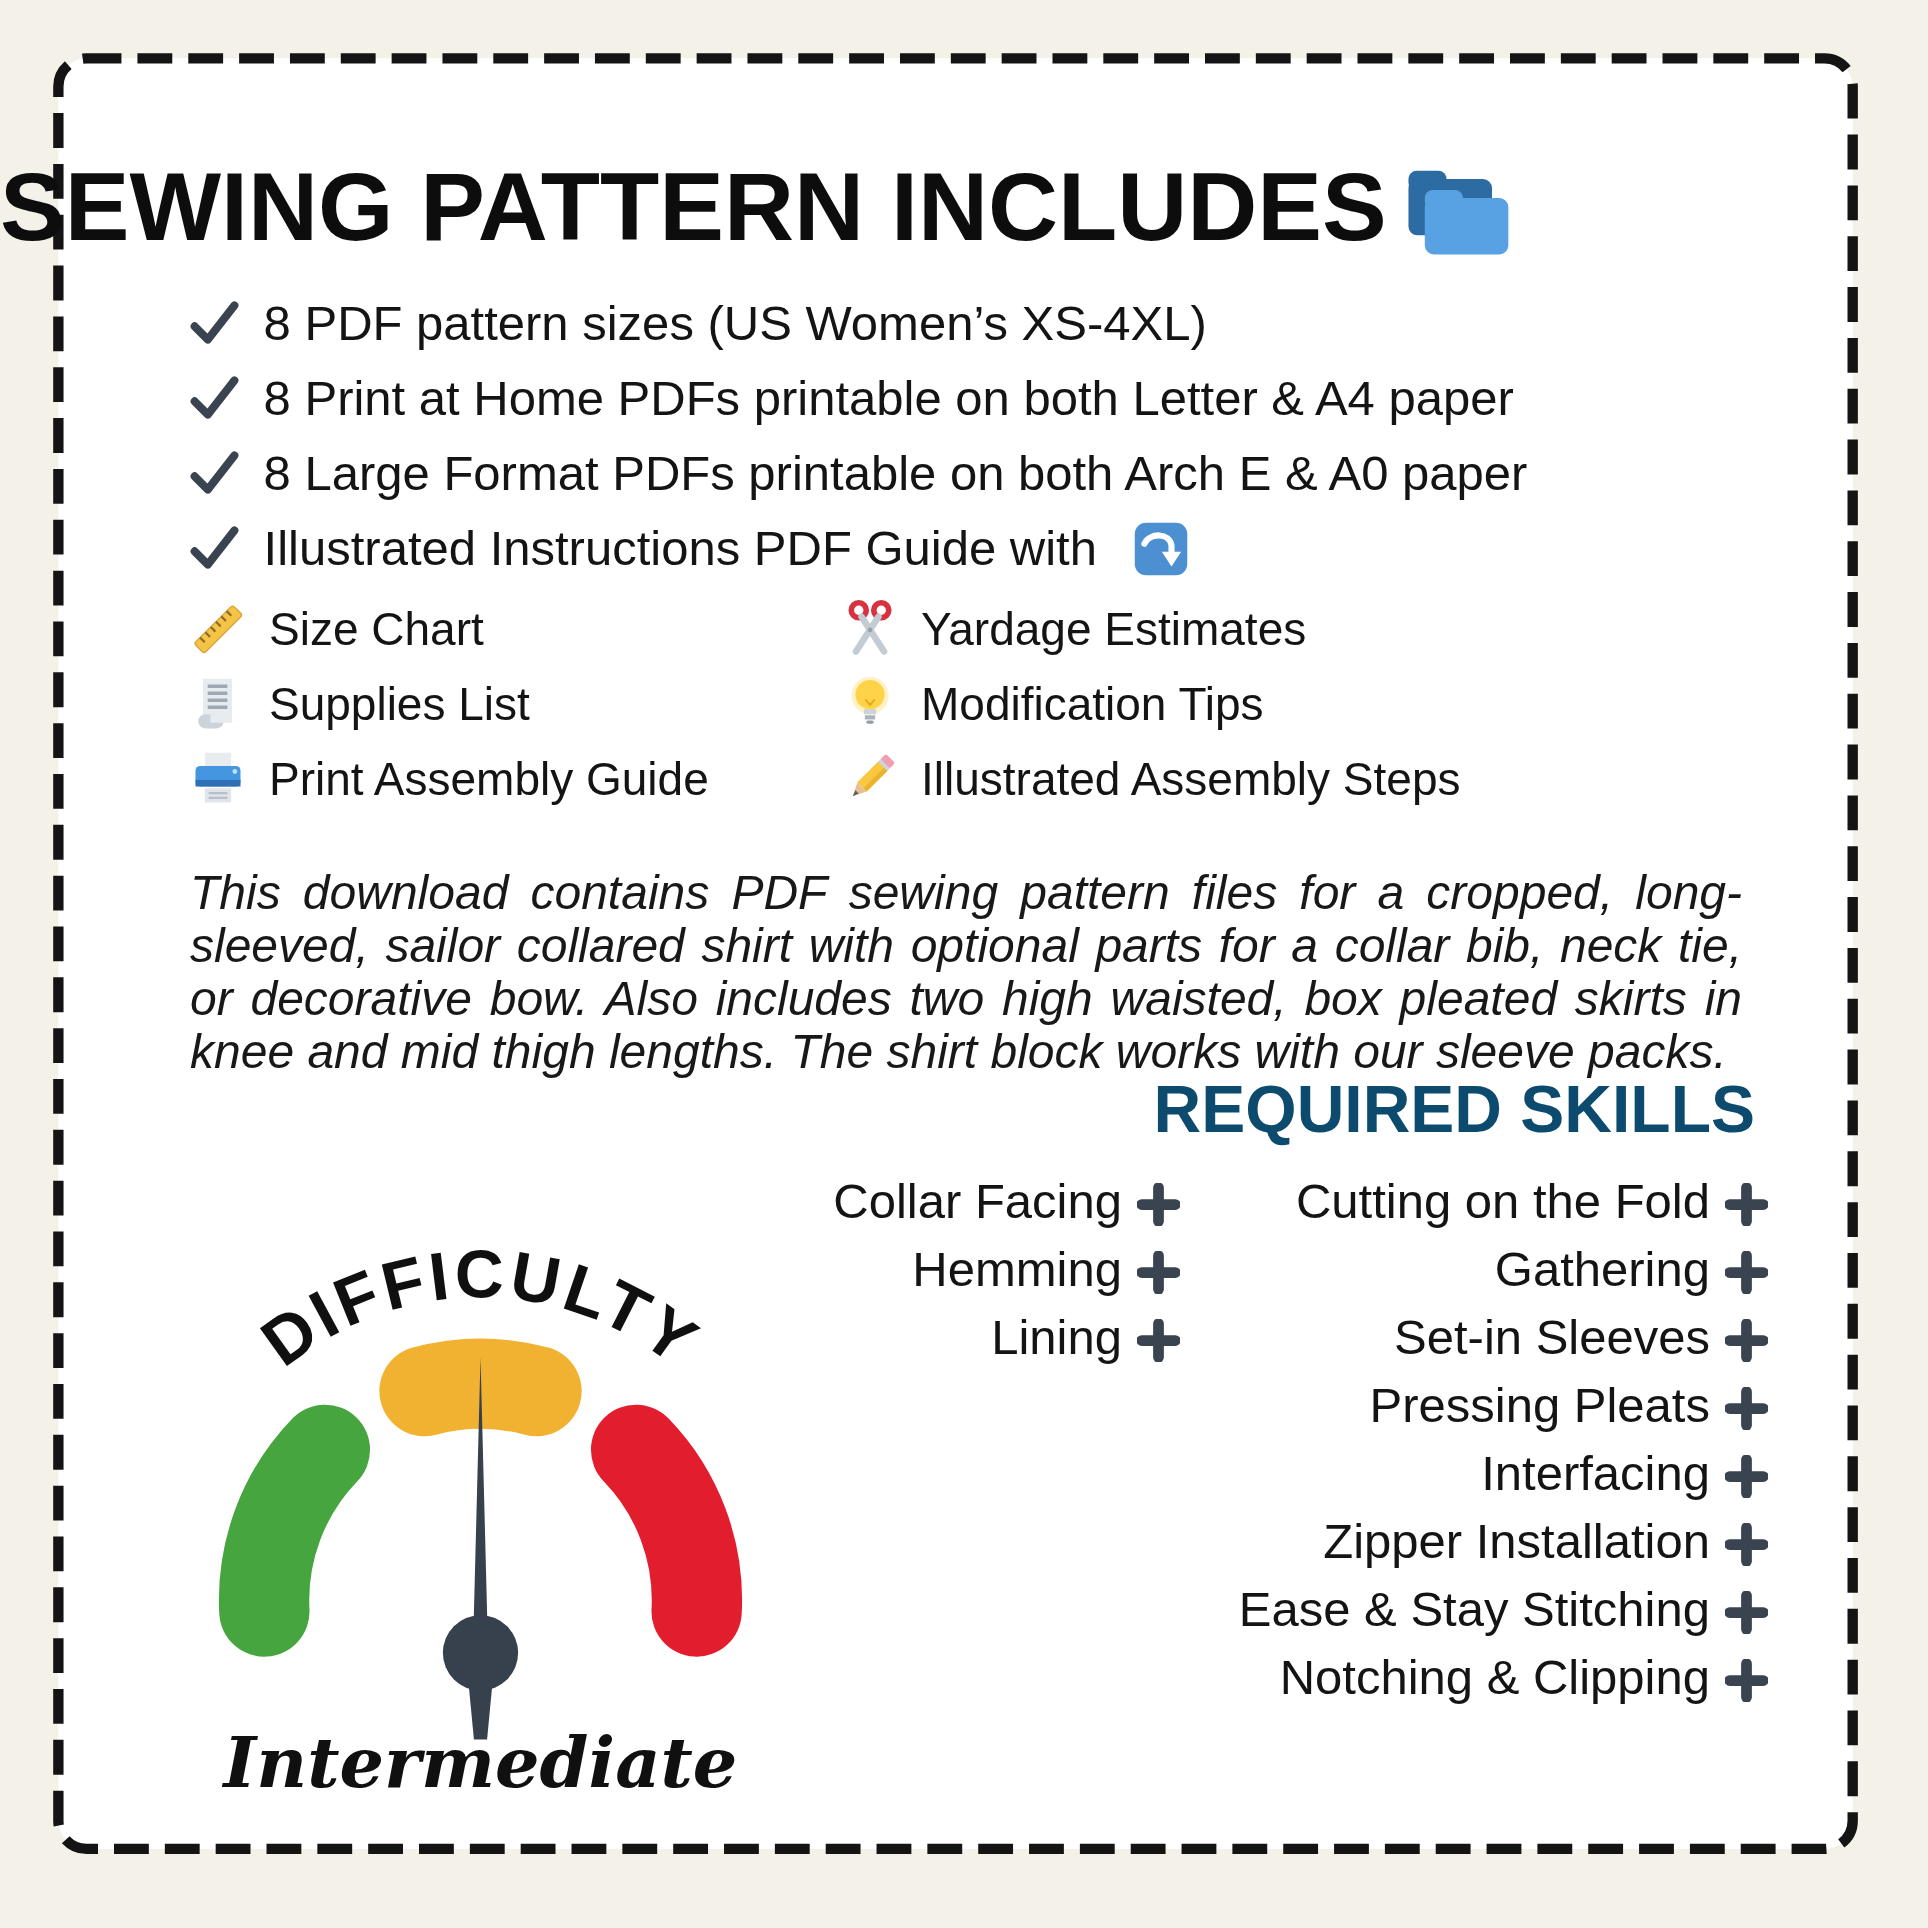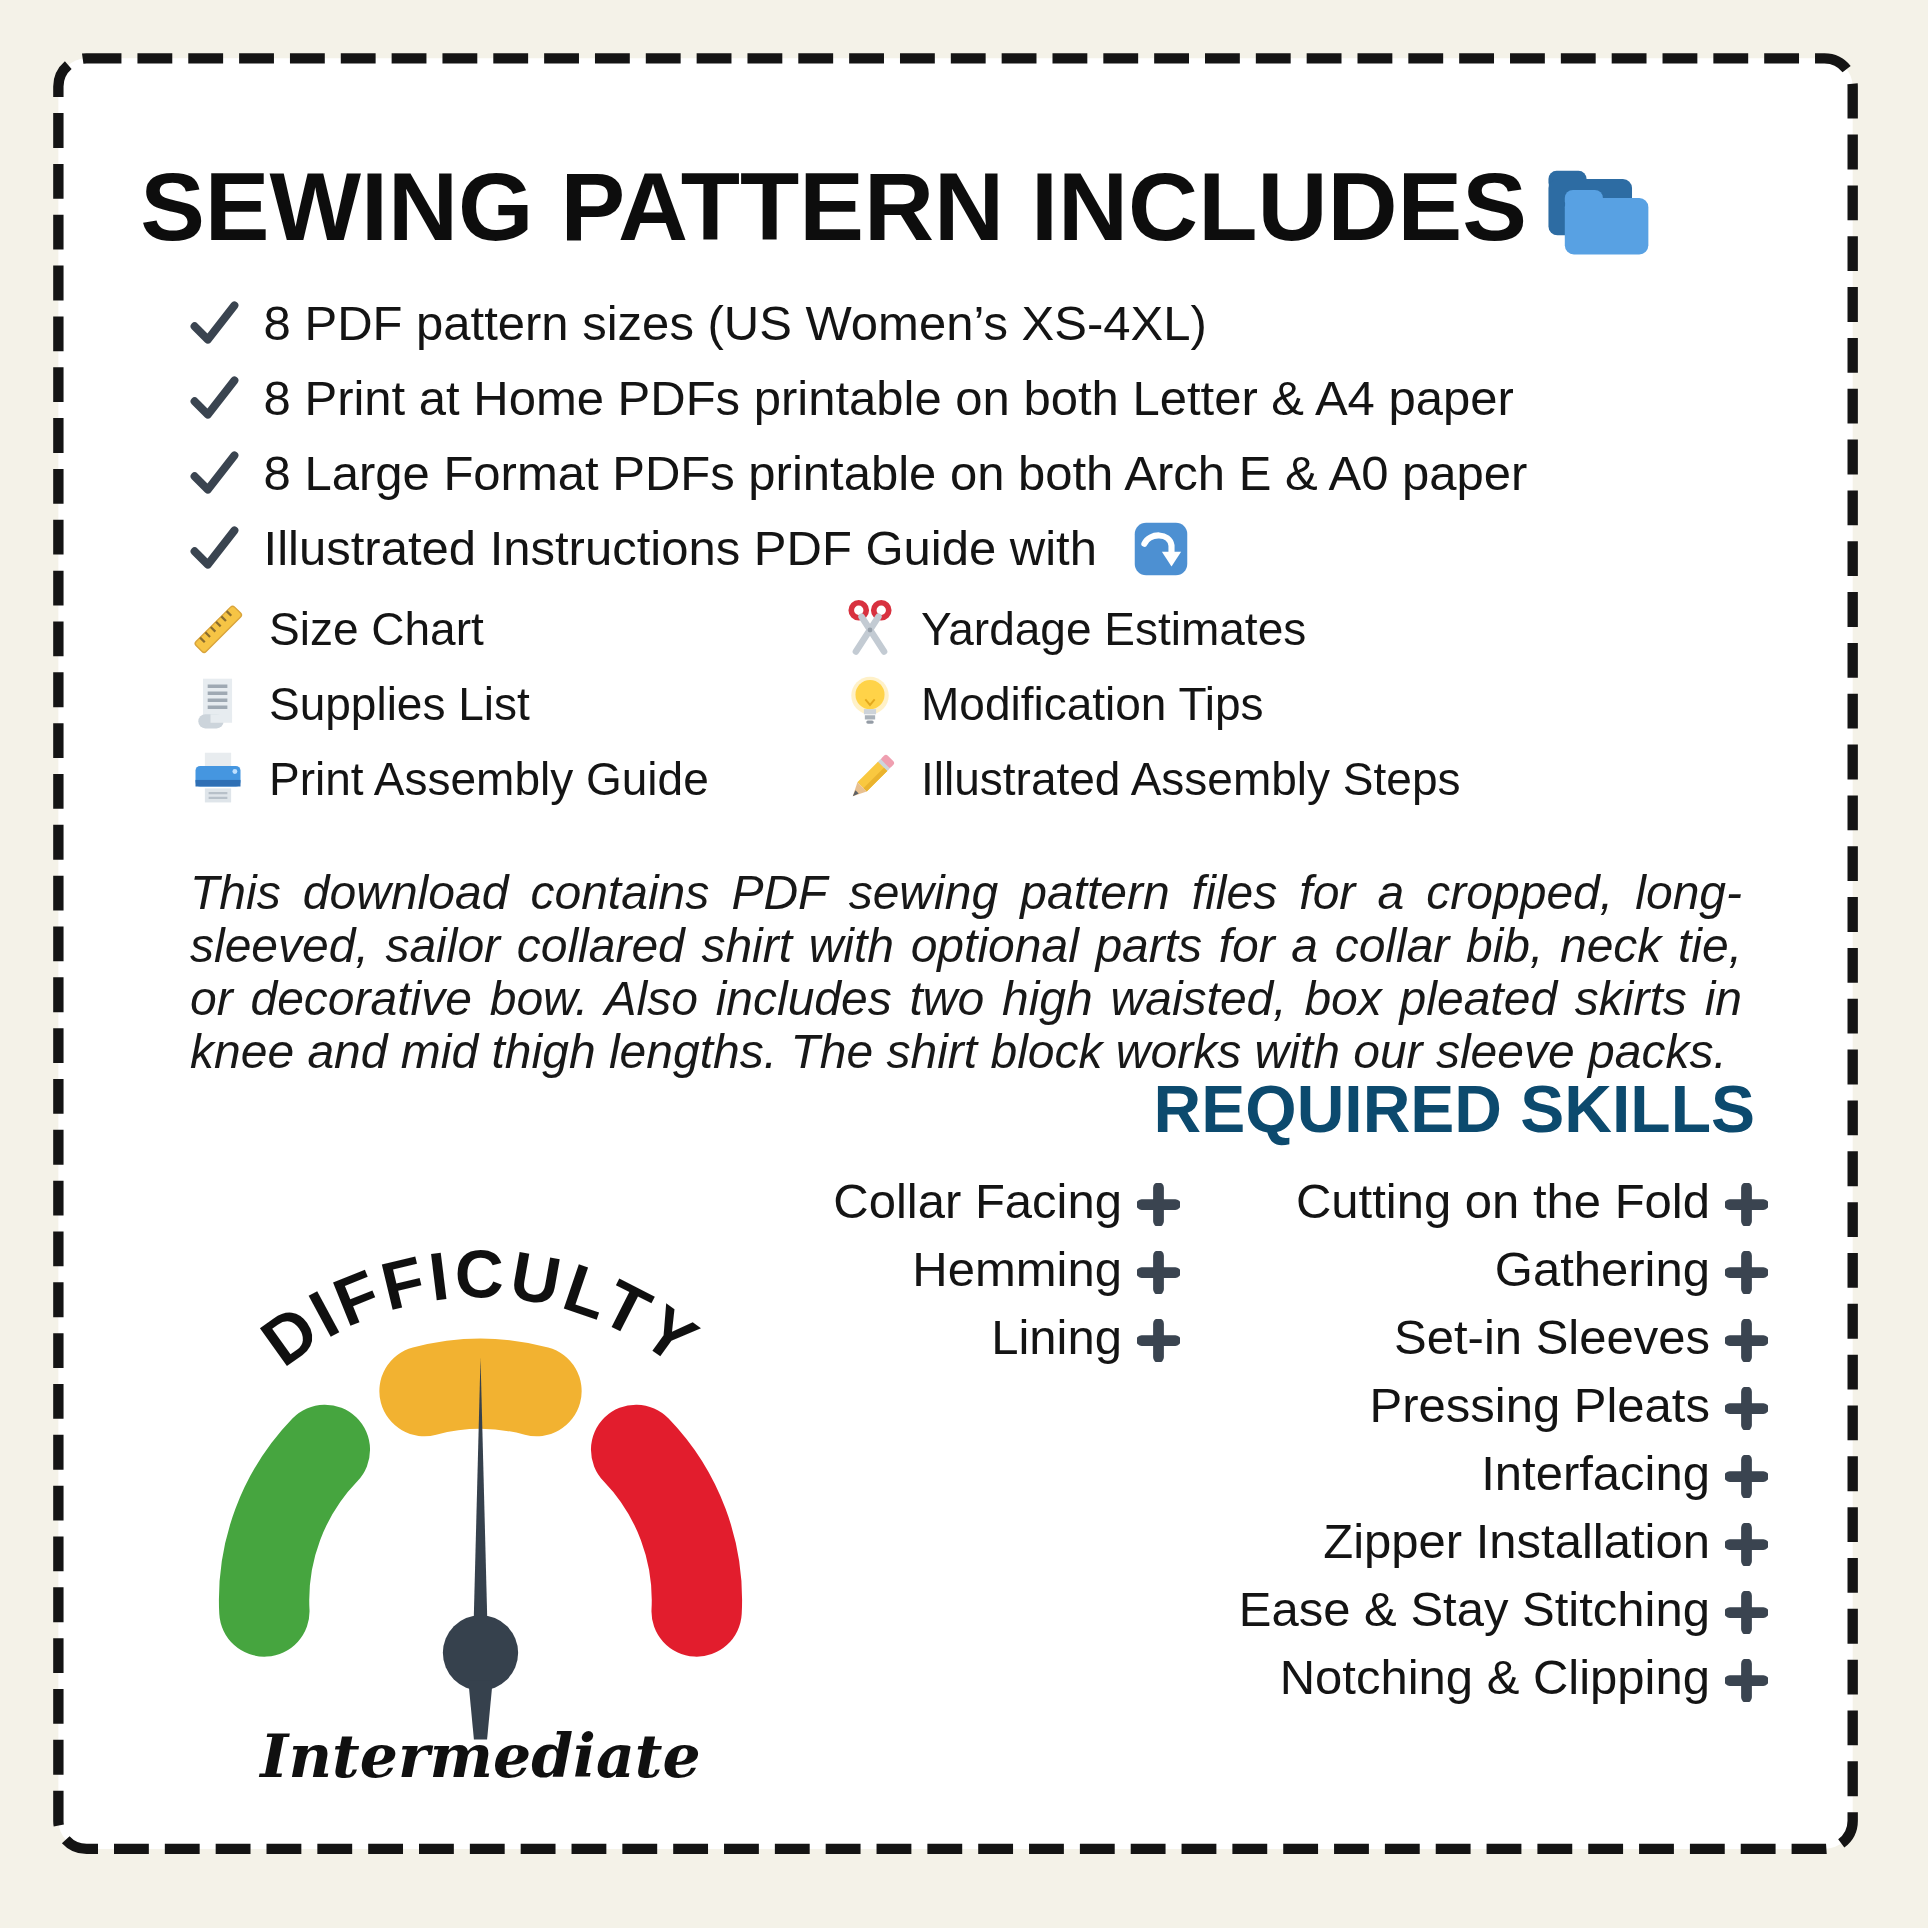--- a/index.html
+++ b/index.html
@@ -8,21 +8,21 @@
     background:#f4f2e8;
     font-family:"Liberation Sans", sans-serif;
     color:#121212;
   }
   .border-svg{position:absolute;left:0;top:0;}
   .layer{position:absolute;left:0;top:0;width:1928px;height:1928px;}
 
   
   .title-row{
     position:absolute;left:0;top:158px;width:1792px;
-    display:flex;justify-content:center;align-items:center;gap:16px;
+    display:flex;align-items:center;gap:16px;
   }
   .title-text{
     font-size:97px;font-weight:700;letter-spacing:0px;line-height:1;
     color:#0d0d0d;white-space:nowrap;
   }
   .title-folder{width:109px;height:96px;flex:0 0 auto;transform:translateY(5.6px);}
 
   
   .checklist{position:absolute;left:188px;top:286px;width:1601px;}
   .check-row{display:flex;align-items:center;height:75px;gap:22.6px;}
@@ -56,21 +56,21 @@
   .skill-row{display:flex;justify-content:flex-end;align-items:flex-end;height:68px;}
   .skill-label{font-size:49px;line-height:1;white-space:nowrap;color:#141414;}
   .plus-icon{width:43px;height:43px;margin-left:15px;flex:0 0 auto;}
 
   
   .gauge-block{position:absolute;left:151px;top:1205px;width:659px;height:621px;}
   .gauge-svg{position:absolute;left:0;top:0;}
   .difficulty-level{
     position:absolute;left:0;top:516px;width:659px;text-align:center;
     font-family:"DejaVu Serif", serif;font-style:italic;font-weight:700;
-    font-size:60px;color:#101010;
+    font-size:70px;color:#101010;
   }
 </style>
 </head>
 <body>
 
 <svg class="border-svg" width="1928" height="1928" aria-hidden="true" viewBox="0 0 2048 2048">
   <rect x="62" y="62" width="1906" height="1902" rx="30" fill="#ffffff" stroke="#141414" stroke-width="11" stroke-dasharray="37 17"></rect>
 </svg>
 
 <div class="layer">

